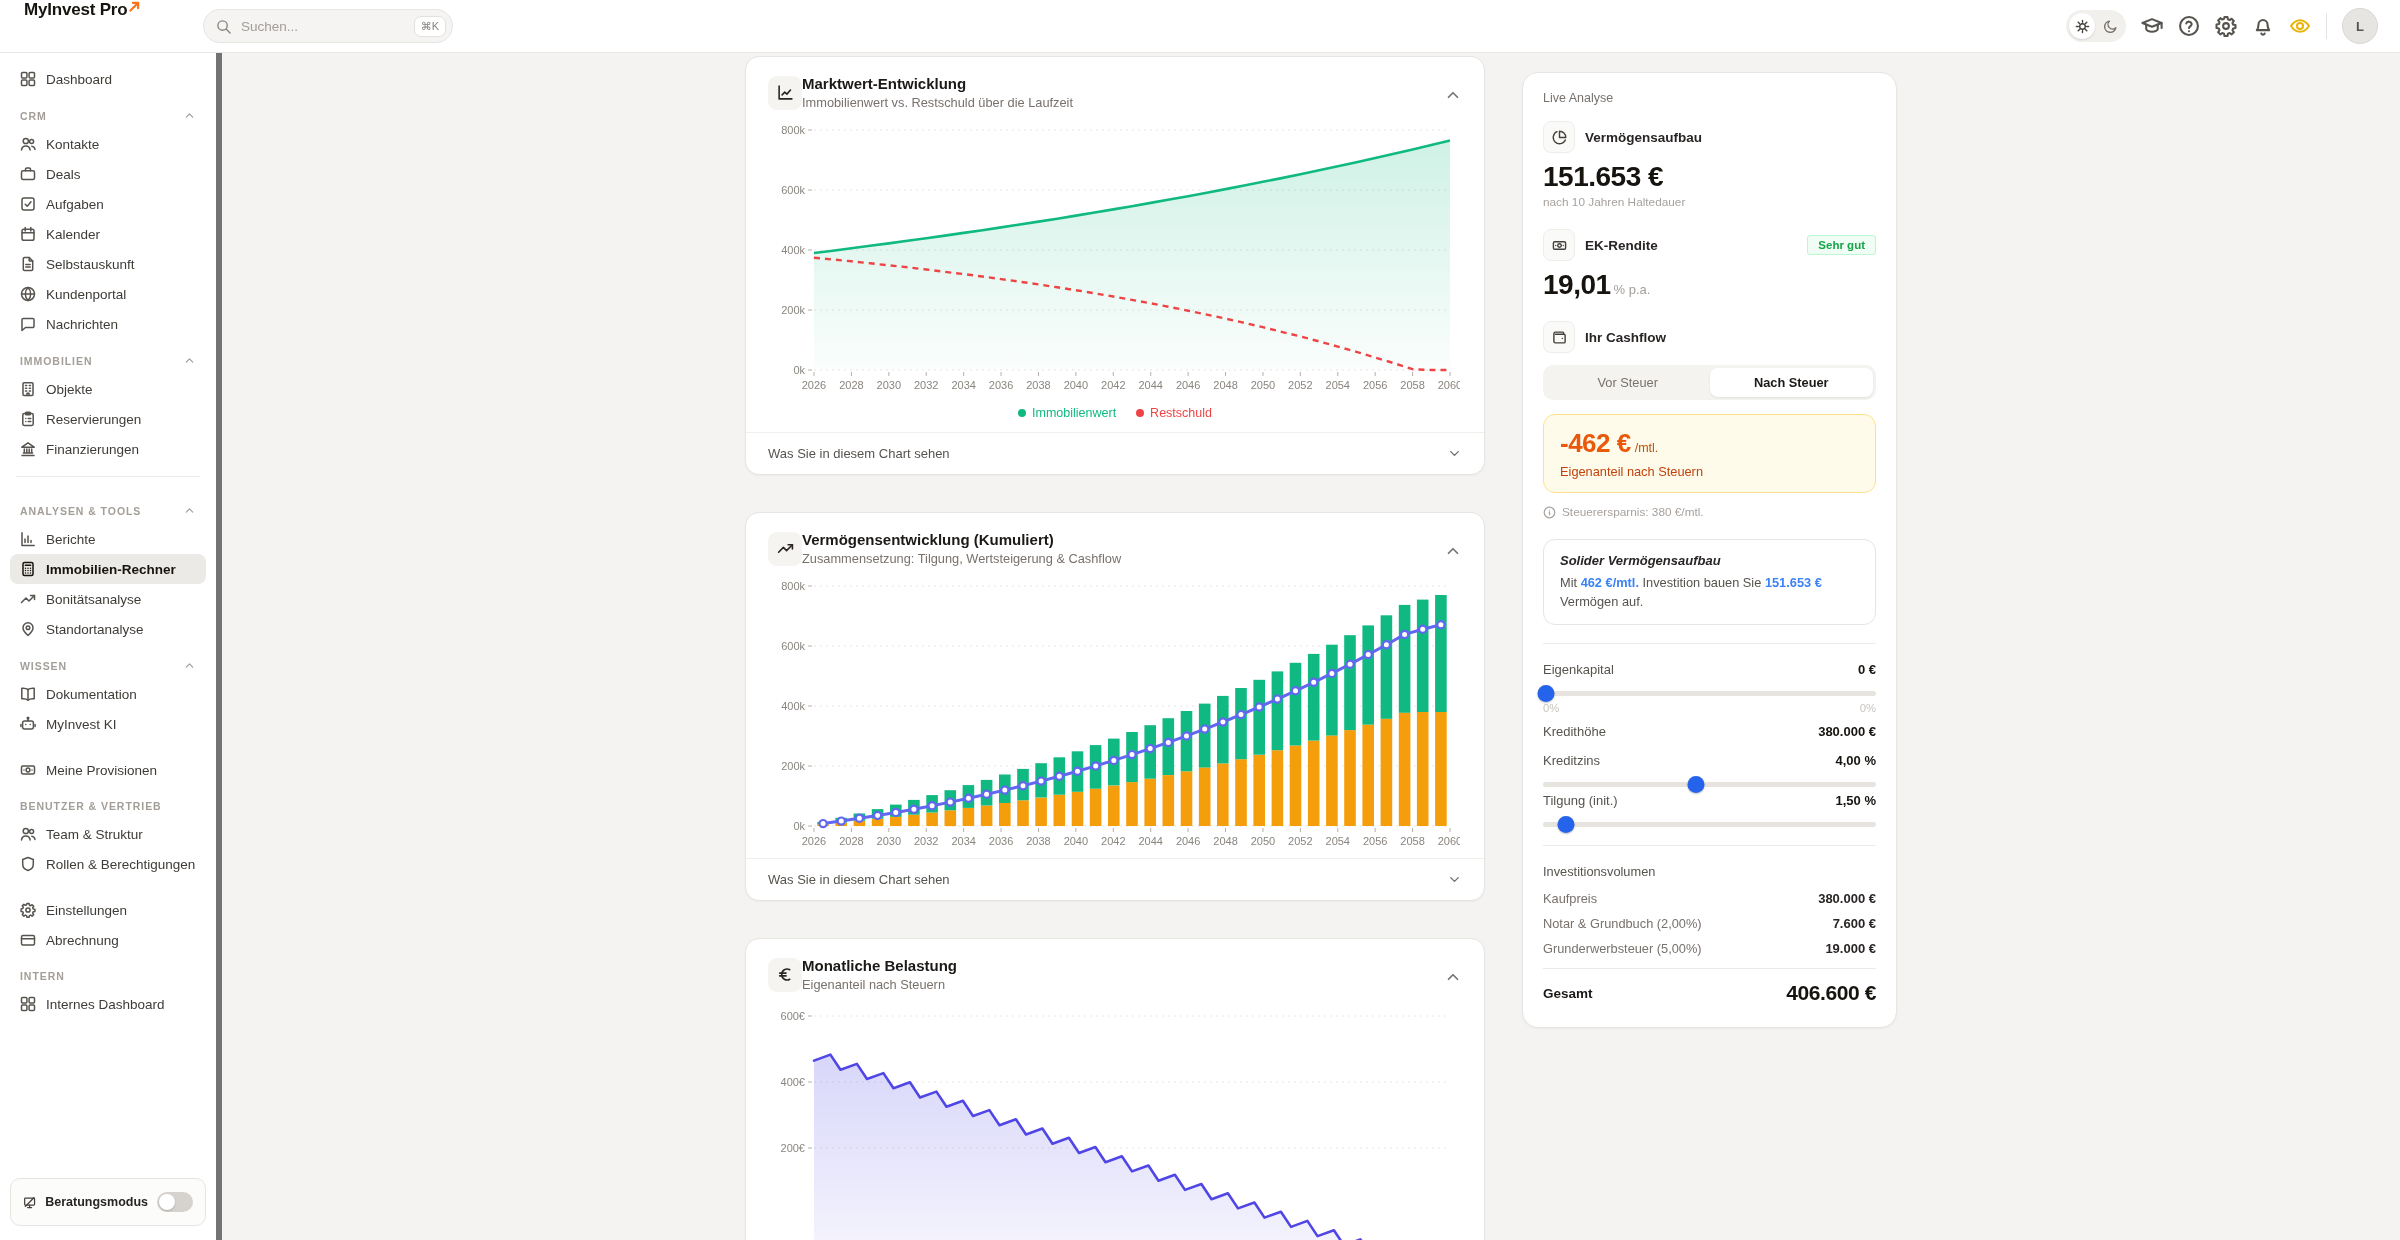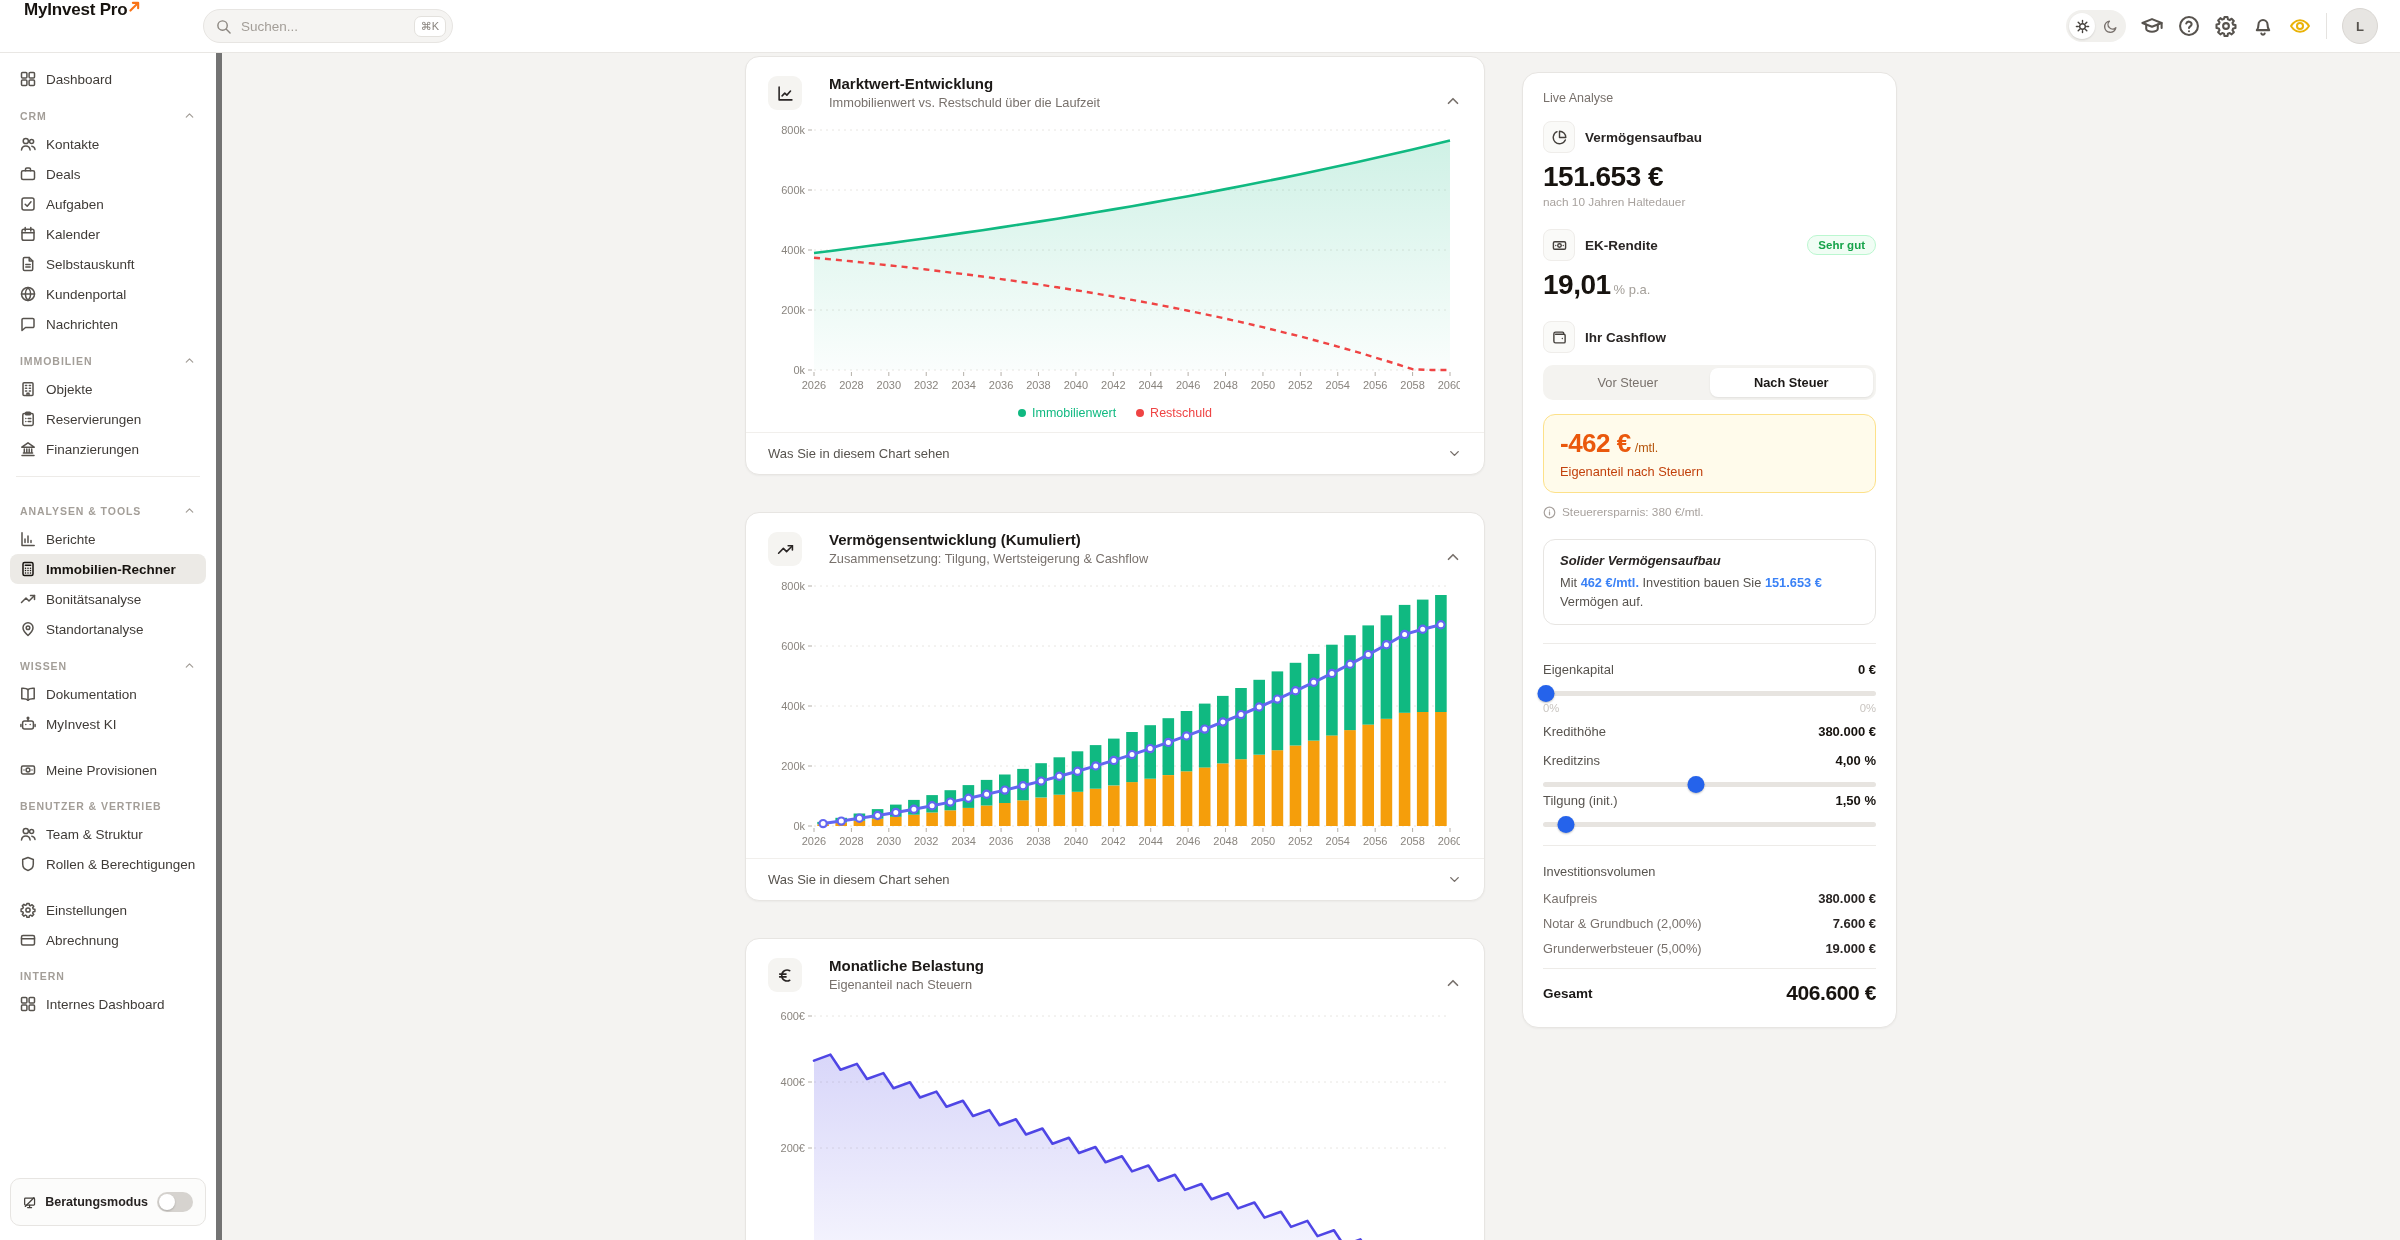--- a/index.html
+++ b/index.html
@@ -50,21 +50,21 @@
   .sf-icon{width:17px;height:17px;color:#44403c;}
   .sf-label{flex:1;font-size:12.5px;font-weight:bold;color:#292524;}
   .switch{width:36px;height:20px;border-radius:10px;background:#d6d3cf;position:relative;flex:none;}
   .switch .knob{position:absolute;left:2px;top:2px;width:16px;height:16px;border-radius:50%;background:#fff;
                 box-shadow:0 1px 2px rgba(0,0,0,.2);}
 
   
   .cards{position:absolute;left:745px;top:56px;width:740px;}
   .card{background:#fff;border:1px solid #e7e5e2;border-radius:14px;box-shadow:0 1px 2px rgba(0,0,0,.04);
         margin-bottom:37px;overflow:hidden;}
-  .card-head{display:flex;align-items:flex-end;gap:27px;padding:18px 22px 8px;}
+  .card-head{display:flex;align-items:center;gap:0;padding:18px 22px 8px;}
   .ci{width:34px;height:34px;border-radius:9px;background:#f5f4f1;display:flex;align-items:center;justify-content:center;
       color:#292524;flex:none;}
   .ci [data-icon]{width:17px;height:17px;}
   .ct{flex:1;}
   .ct .t{font-size:15px;font-weight:bold;color:#1c1917;}
   .ct .st{font-size:12.8px;color:#78716c;margin-top:3px;}
   .collapse{background:none;border:none;padding:0;width:18px;height:18px;color:#78716c;cursor:pointer;margin-top:4px;}
   .chart-box{padding:2px 22px 0;}
   .legend{display:flex;justify-content:center;align-items:center;gap:20px;padding:4px 0 12px;}
   .leg-item{display:flex;align-items:center;gap:6px;font-size:12.5px;}
@@ -76,21 +76,21 @@
   
   .panel{position:absolute;left:1522px;top:72px;width:375px;background:#fff;border:1px solid #e7e5e2;border-radius:16px;
          box-shadow:0 1px 2px rgba(0,0,0,.04);box-sizing:border-box;padding:18px 20px 22px;}
   .eyebrow{font-size:12.5px;color:#78716c;margin-bottom:16px;}
   .m-head{display:flex;align-items:center;gap:10px;}
   .ibox{width:30px;height:30px;border-radius:8px;background:#fafaf8;border:1px solid #efedea;display:flex;
         align-items:center;justify-content:center;color:#44403c;flex:none;}
   .ibox [data-icon]{width:15px;height:15px;}
   .m-label{font-size:13.5px;font-weight:bold;color:#292524;flex:1;}
   .badge{font-size:11.5px;font-weight:bold;color:#16a34a;background:#f0fdf4;border:1px solid #bbf7d0;
-         border-radius:10px;padding:3px 10px;}
+         border-radius:3px;padding:3px 10px;}
   .big{font-size:28px;font-weight:bold;letter-spacing:-0.5px;color:#17130f;margin:8px 0 2px;}
   .big .unit{font-size:13px;font-weight:normal;color:#a39e98;letter-spacing:0;margin-left:3px;}
   .m-sub{font-size:11.8px;color:#a8a29e;}
   .metric{margin-bottom:20px;}
   .seg{display:flex;background:#f4f3f0;border-radius:10px;padding:3px;margin:12px 0 14px;}
   .seg .tab{flex:1;height:29px;border:none;background:transparent;border-radius:8px;font-size:12.8px;color:#78716c;
             font-family:"Liberation Sans",sans-serif;cursor:pointer;}
   .seg .tab.active{background:#fff;box-shadow:0 1px 2px rgba(0,0,0,.08);color:#1c1917;font-weight:bold;}
   .amber{background:#fffbeb;border:1px solid #fde189;border-radius:12px;padding:13px 16px;}
   .amber .val{font-size:26px;font-weight:bold;color:#ea580c;letter-spacing:-0.5px;}

